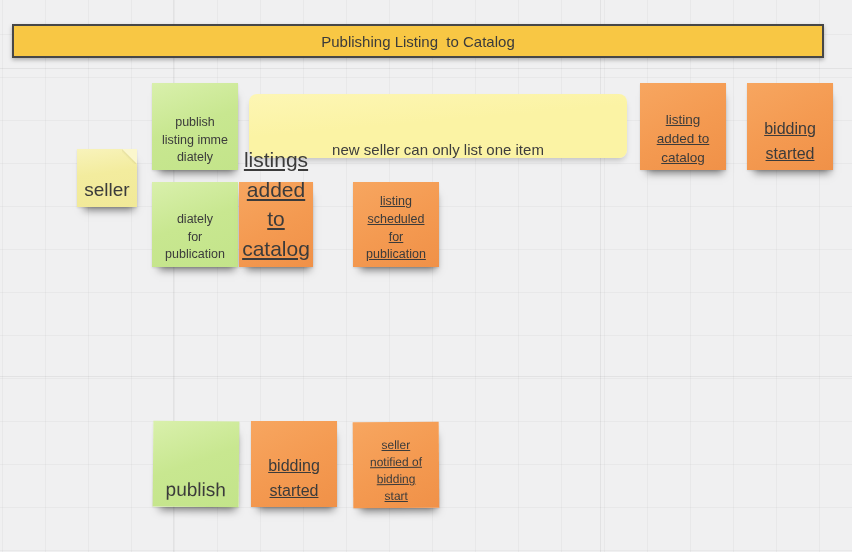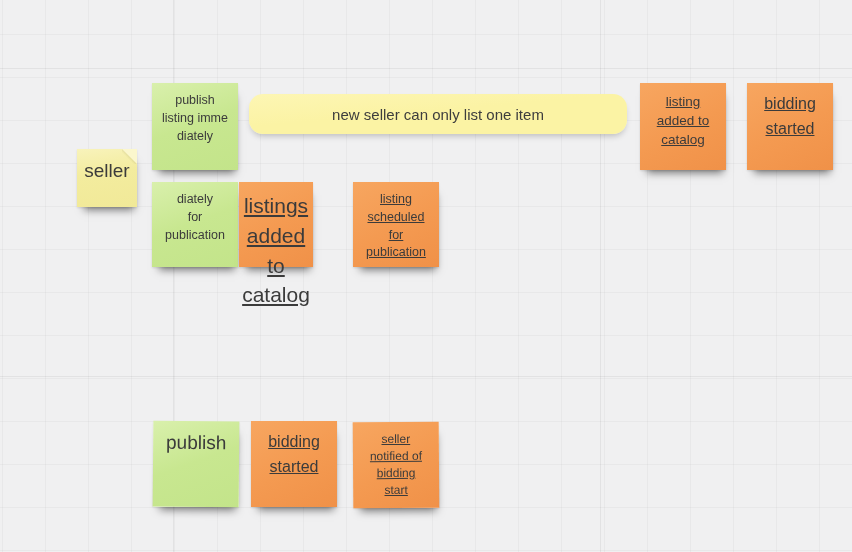--- a/index.html
+++ b/index.html
@@ -27,37 +27,37 @@
     border: 2px solid #474747;
     box-shadow: 0 2px 4px rgba(0,0,0,0.28);
     display: flex; align-items: center; justify-content: center;
     font-size: 15px; color: #3b3b3b;
   }
   .banner span { white-space: pre; }
 
   .constraint {
     position: absolute;
     left: 249px; top: 94px;
-    width: 378px; height: 40px;
+    width: 378px; height: 64px;
     background: linear-gradient(175deg, #fdf6b4 0%, #fbf3a4 45%);
-    border-radius: 14px;
+    border-radius: 8px;
     box-shadow: 0 4px 6px -2px rgba(0,0,0,0.22);
-    display: flex; align-items: center; justify-content: center;
+    display: flex; align-items: flex-end; justify-content: center;
     font-size: 15px; color: #3d3d3d;
     text-align: center;
   }
 
   .note {
     position: absolute;
     box-sizing: border-box;
-    display: flex; align-items: flex-start; justify-content: center;
+    display: flex; align-items: flex-end; justify-content: center;
     text-align: center;
     color: #3b3b3b;
     line-height: 1.42;
-    padding: 9px;
+    padding: 3px;
     box-shadow: 0 1px 2px rgba(0,0,0,0.10), 2px 8px 8px -5px rgba(0,0,0,0.5);
   }
   .note span { white-space: pre-line; }
 
   .yellow { background: linear-gradient(172deg, #f8f3bb 0%, #f3ec9e 42%, #f1e998 100%); }
   .green  { background: linear-gradient(160deg, #d9f0ac 0%, #c8e790 48%, #c3e48a 100%); }
   .orange { background: linear-gradient(152deg, #f7a660 0%, #f49a51 52%, #f09148 100%); text-decoration: underline; }
 
   .fold::before {
     content: "";
@@ -68,20 +68,23 @@
   }
 
   .tilt-cw  { transform: rotate(0.5deg); }
   .tilt-ccw { transform: rotate(-0.4deg); }
 </style>
 </head>
 <body>
 
 <div class="board">
 
+  <div class="banner">
+    <span>Publishing Listing  to Catalog</span>
+  </div>
 
   <div class="constraint">
     <span>new seller can only list one item</span>
   </div>
 
   <div class="note yellow fold" style="left:77px; top:149px; width:60px; height:58px; font-size:19px;">
     <span>seller</span>
   </div>
 
   <div class="note green" style="left:152px; top:83px; width:86px; height:87px; font-size:12.5px;">

